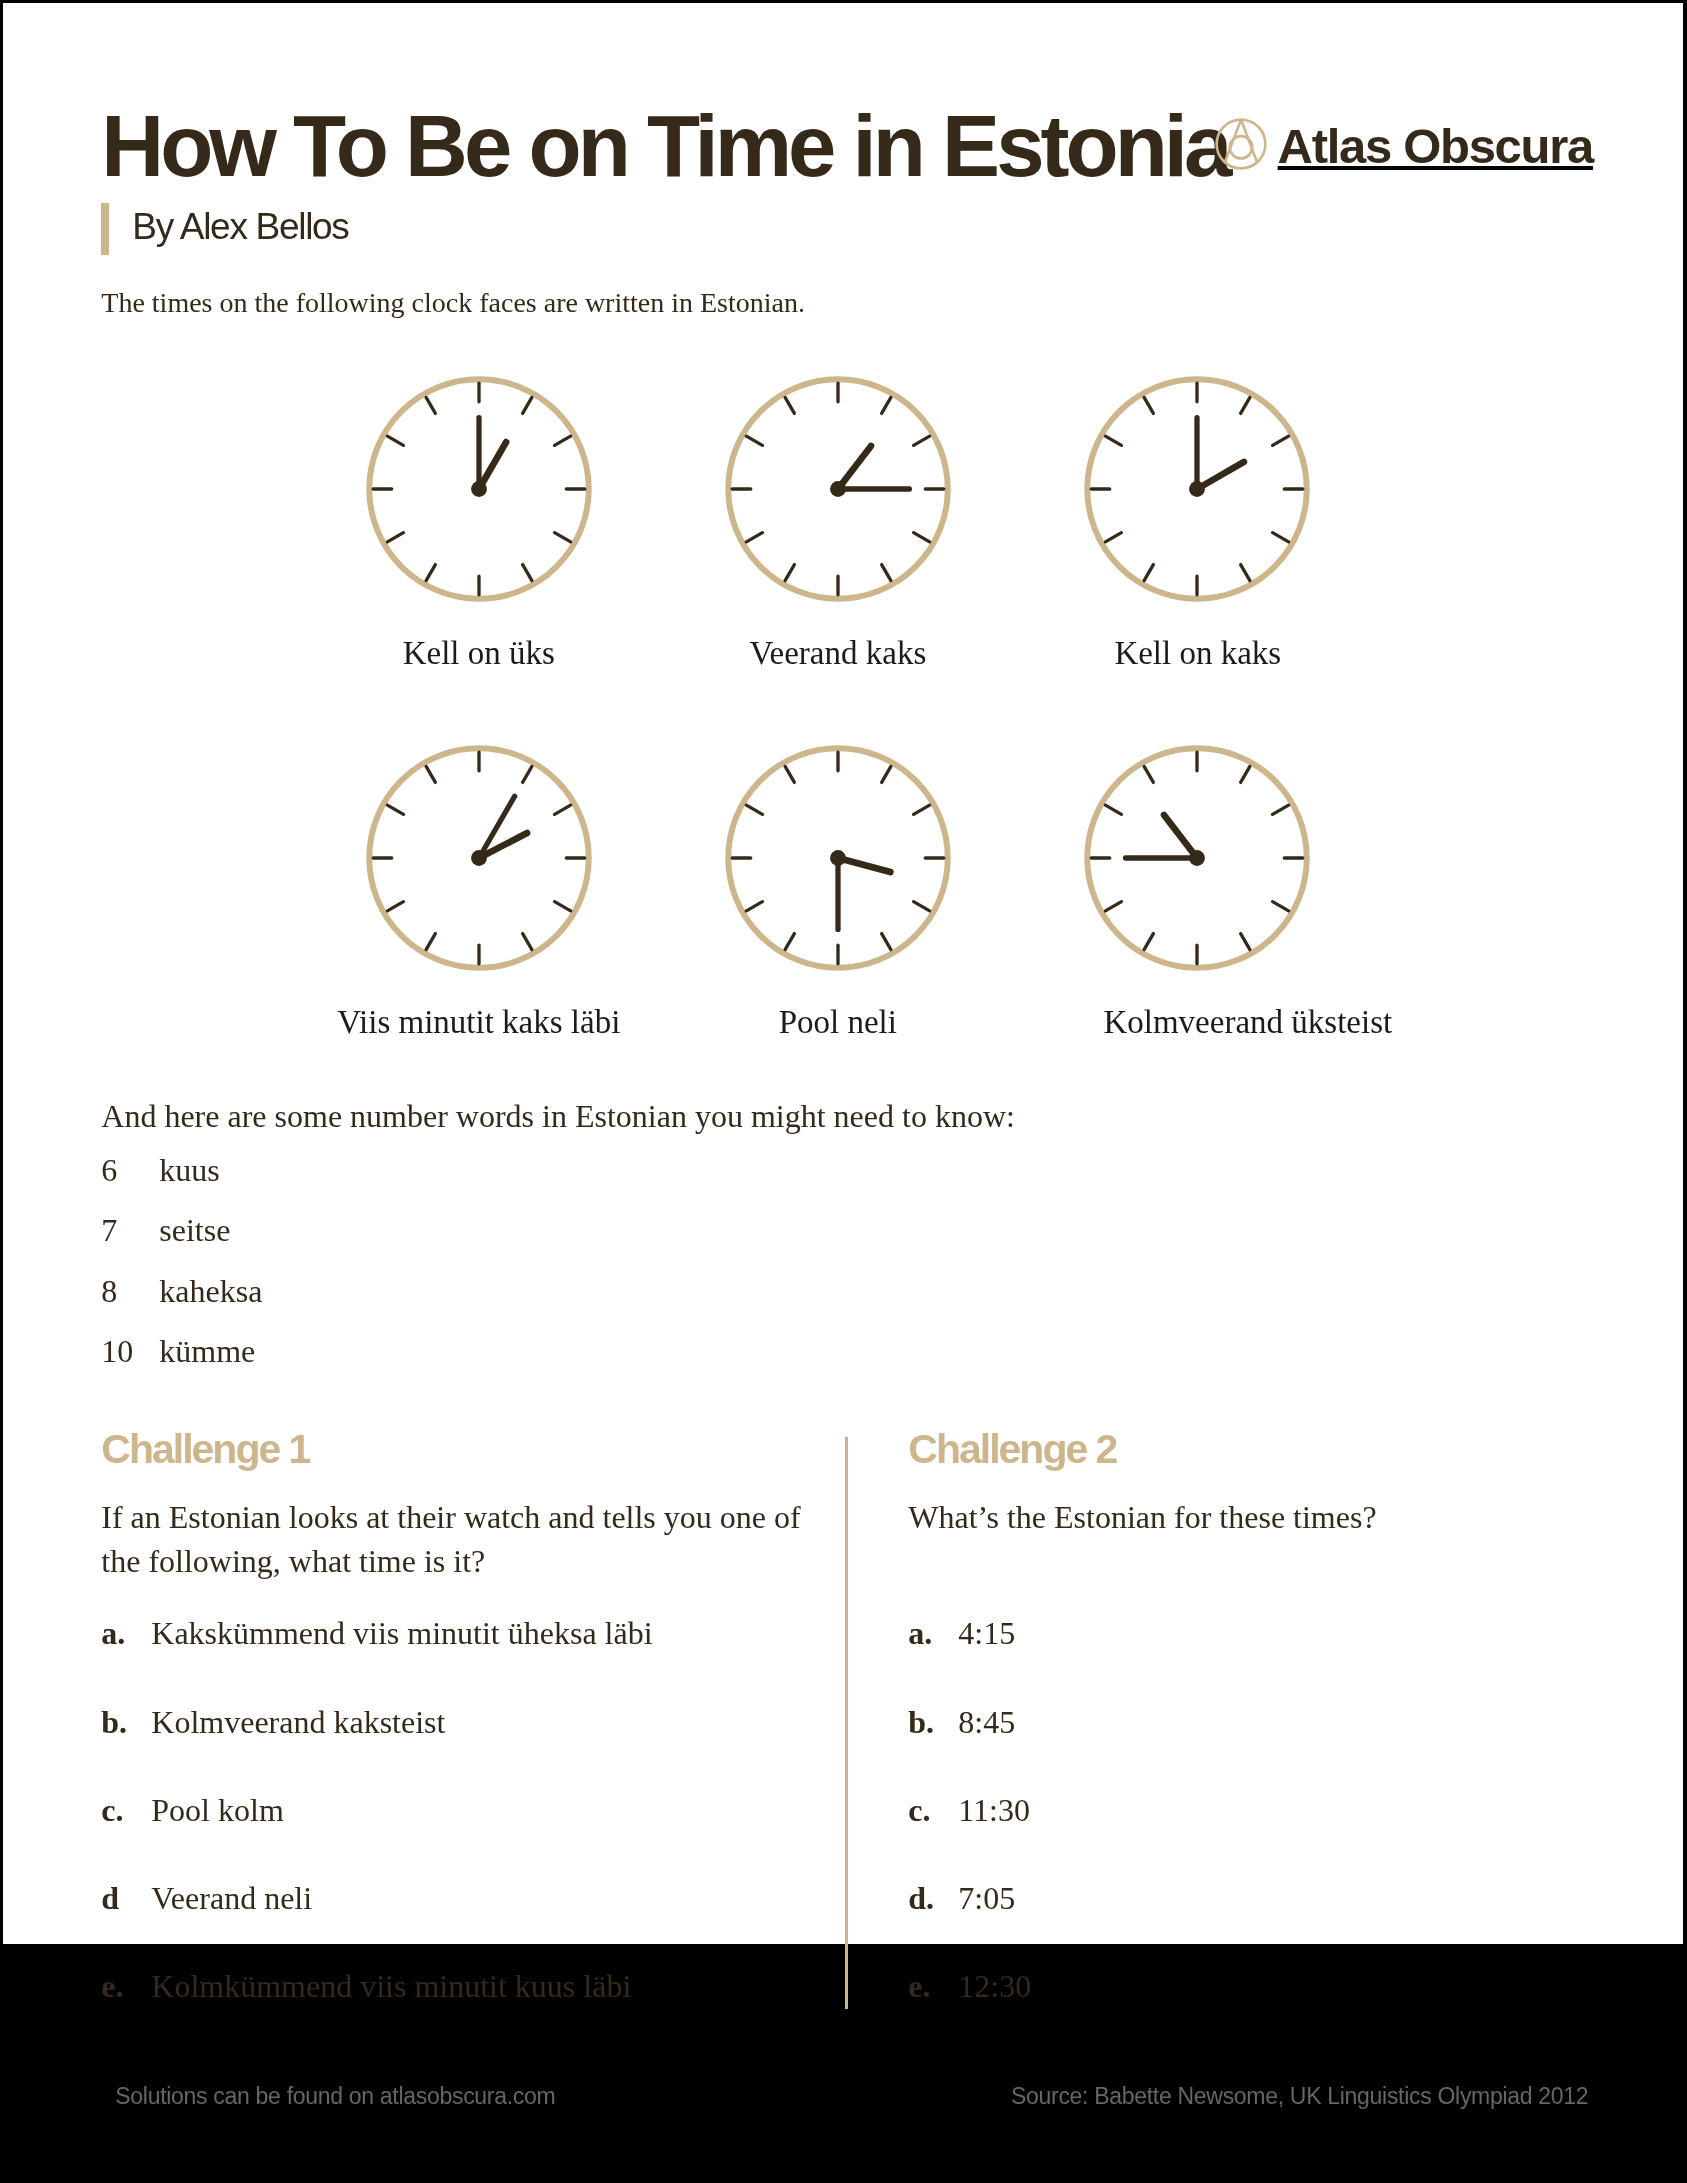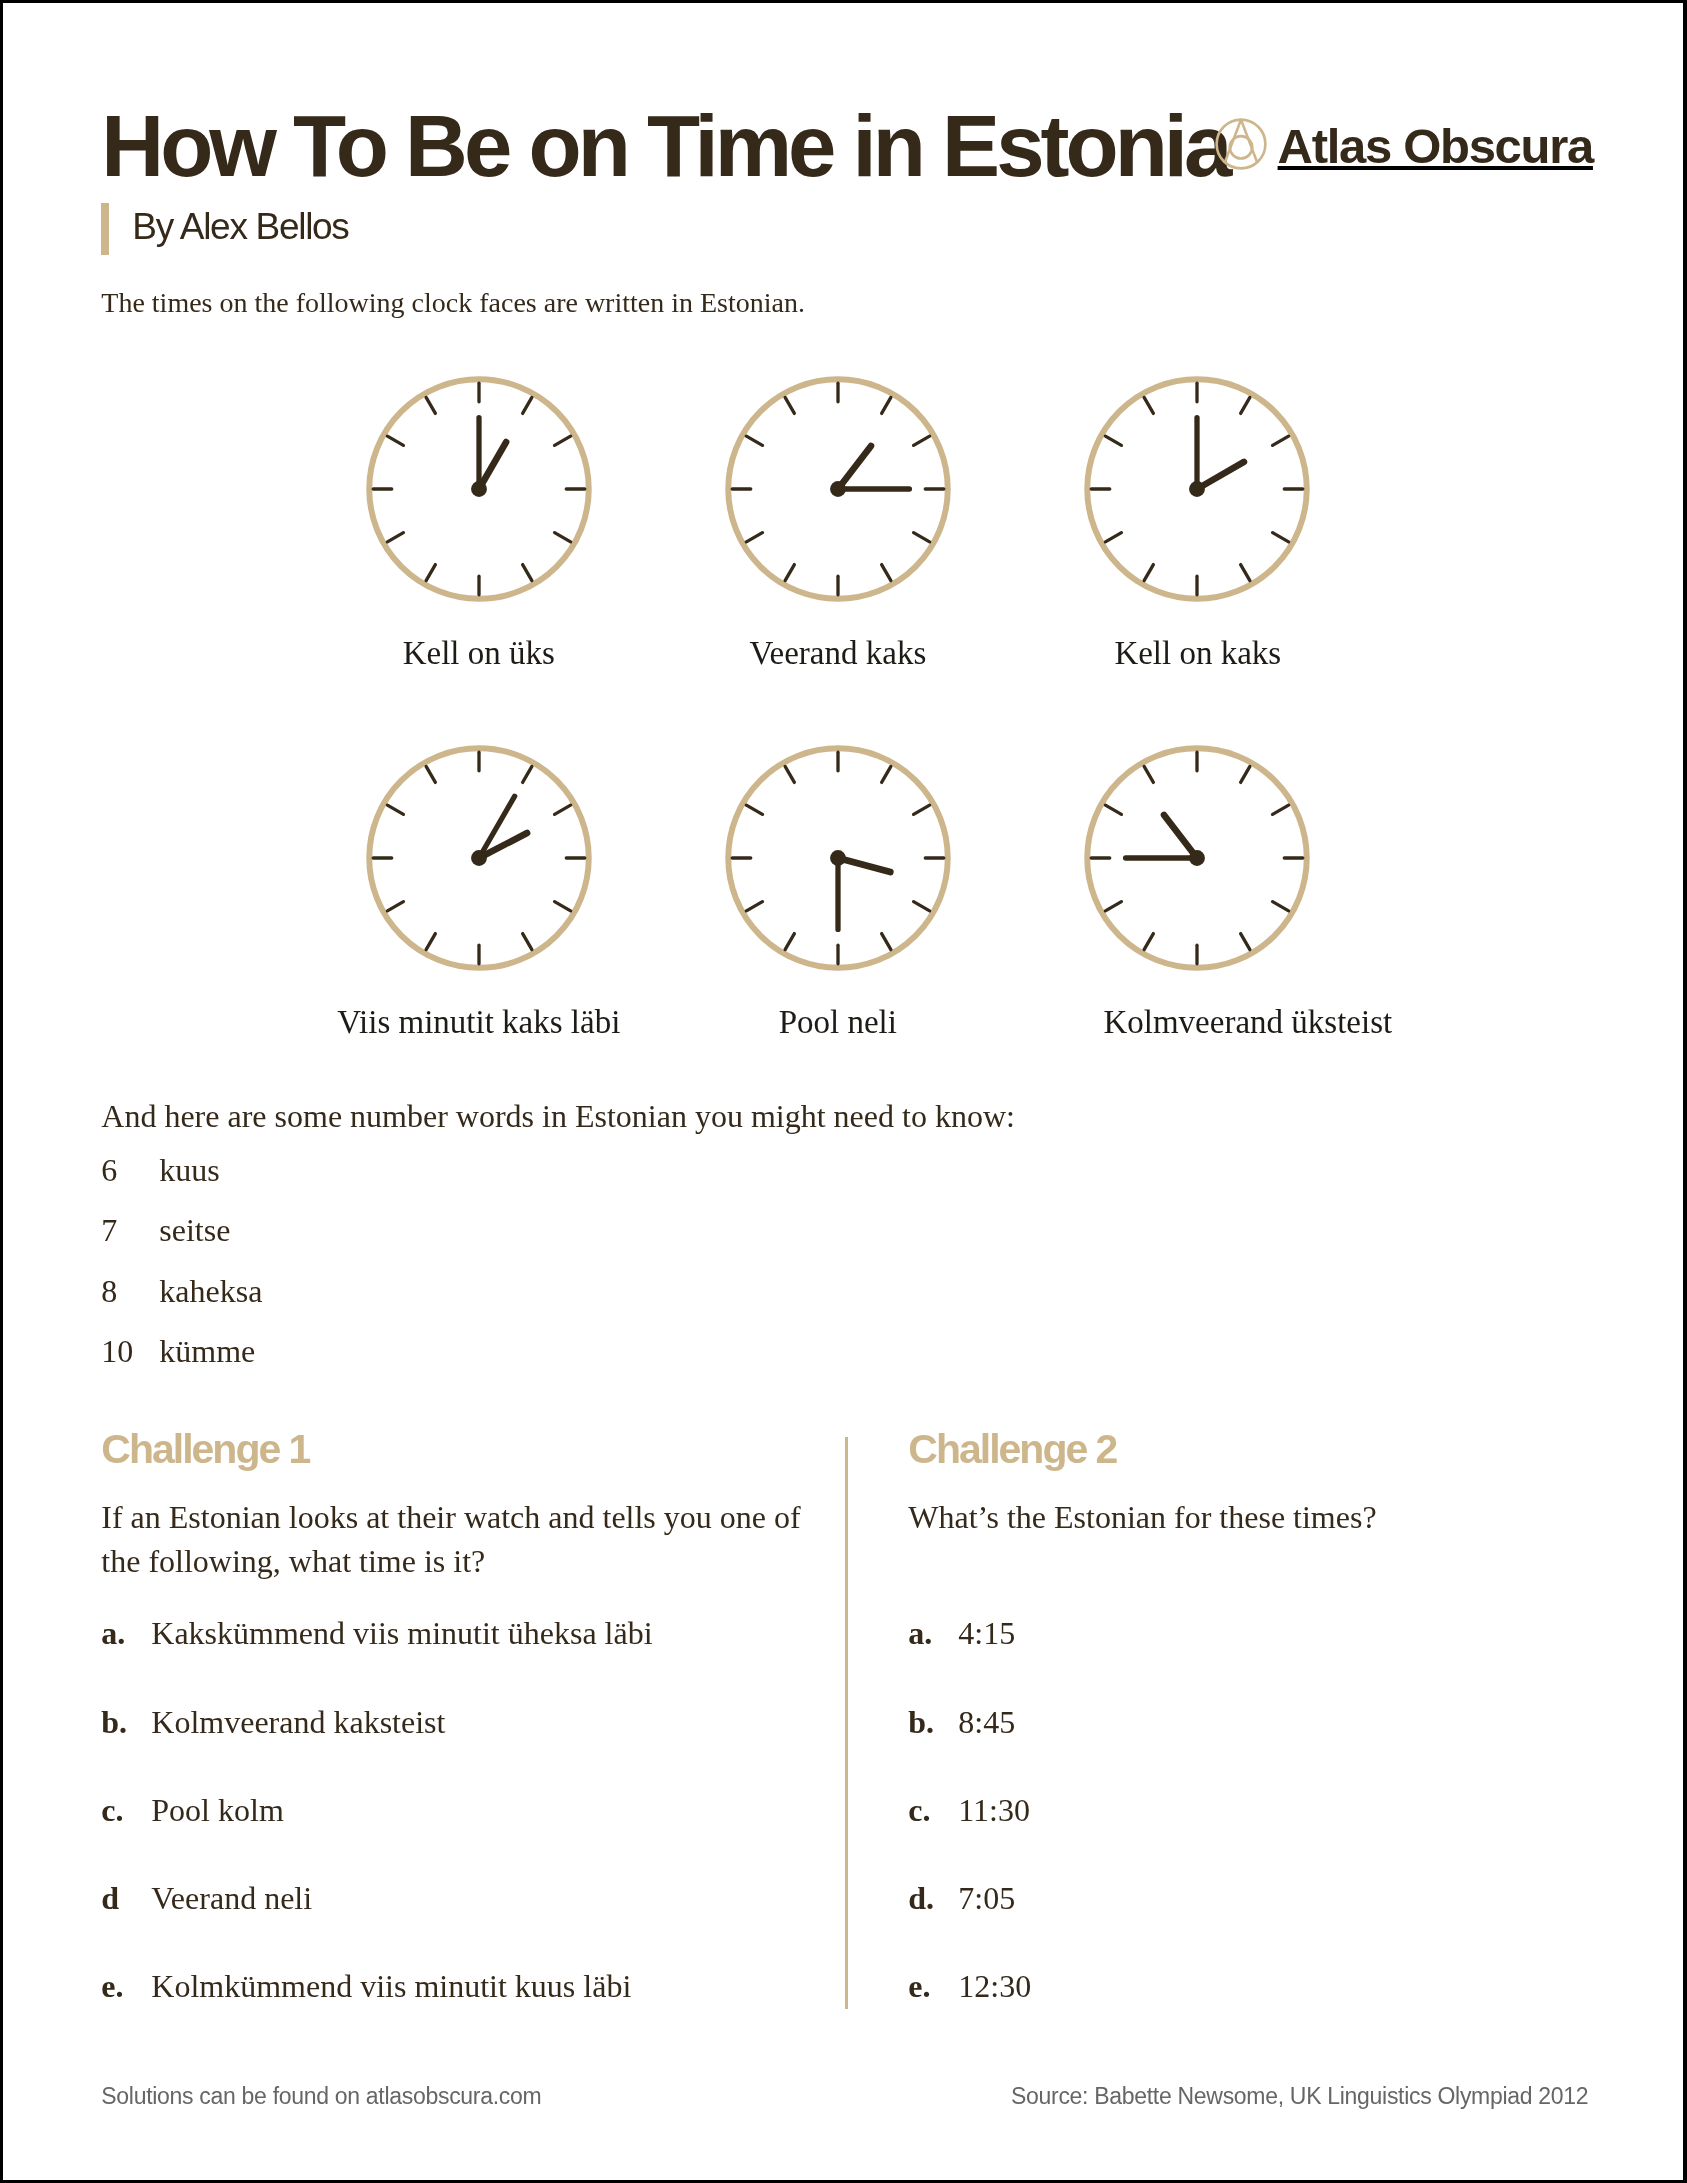--- a/index.html
+++ b/index.html
@@ -1,17 +1,17 @@
 <!DOCTYPE html>
 <html style="font-size:10.6px"><head>
 <meta charset="utf-8">
 <style>
   html, body { margin:0; padding:0; background:#000; }
   body { width:1687px; height:2183px; position:relative; overflow:hidden; }
-  .page { position:absolute; left:3.3px; top:3.3px; width:1680px; height:2177px; background:#fff; }
+  .page { position:absolute; left:3.3px; top:3.3px; width:1680px; height:1941px; background:#fff; }
   .abs { position:absolute; white-space:nowrap; }
   .title { left:98px; top:99px; font-family:"Liberation Sans", sans-serif; font-weight:700; font-size:87px; color:#35291a; letter-spacing:-4px; line-height:1; }
   .byline-bar { left:98px; top:200px; width:8px; height:52px; background:#cdb68c; }
   .byline { left:129px; top:205px; font-family:Liberation Sans, sans-serif; font-size:37px; color:#35291a; letter-spacing:-1.3px; line-height:1; }
   .logo { left:1211px; top:114px; display:flex; align-items:flex-end;text-decoration:underline; }
   .logo-text { font-family:"Liberation Sans", sans-serif; font-weight:700; font-size:49px; color:#35291a; letter-spacing:-1.3px; margin-left:9.3px; line-height:1; }
   .serif { font-family:"Liberation Serif", serif; color:#35291a; }
   .intro { left:98px; top:286px; font-size:28px; line-height:1; }
   .clock { position:absolute; width:238px; height:238px; }
   .clock-label { position:absolute; width:463px; text-align:center; font-family:"Liberation Serif", serif; font-size:33px; color:#1e1a16; line-height:1; }
@@ -236,16 +236,16 @@
   </div>
   <div class="item" style="left:905px; top:1879px">
     <span class="letter">d.</span>
     <span>7:05</span>
   </div>
   <div class="item" style="left:905px; top:1967px">
     <span class="letter">e.</span>
     <span>12:30</span>
   </div>
 
-  <div class="abs footer" style="left:98px; top:2082px">Solutions can be found on atlasobscura.com</div>
+  <div class="abs footer" style="left:112px; top:2082px">Solutions can be found on atlasobscura.com</div>
   <div class="abs footer" style="right:95px; top:2082px">Source:  Babette Newsome, UK Linguistics Olympiad 2012</div>
 </div>
 
 
 </body></html>

